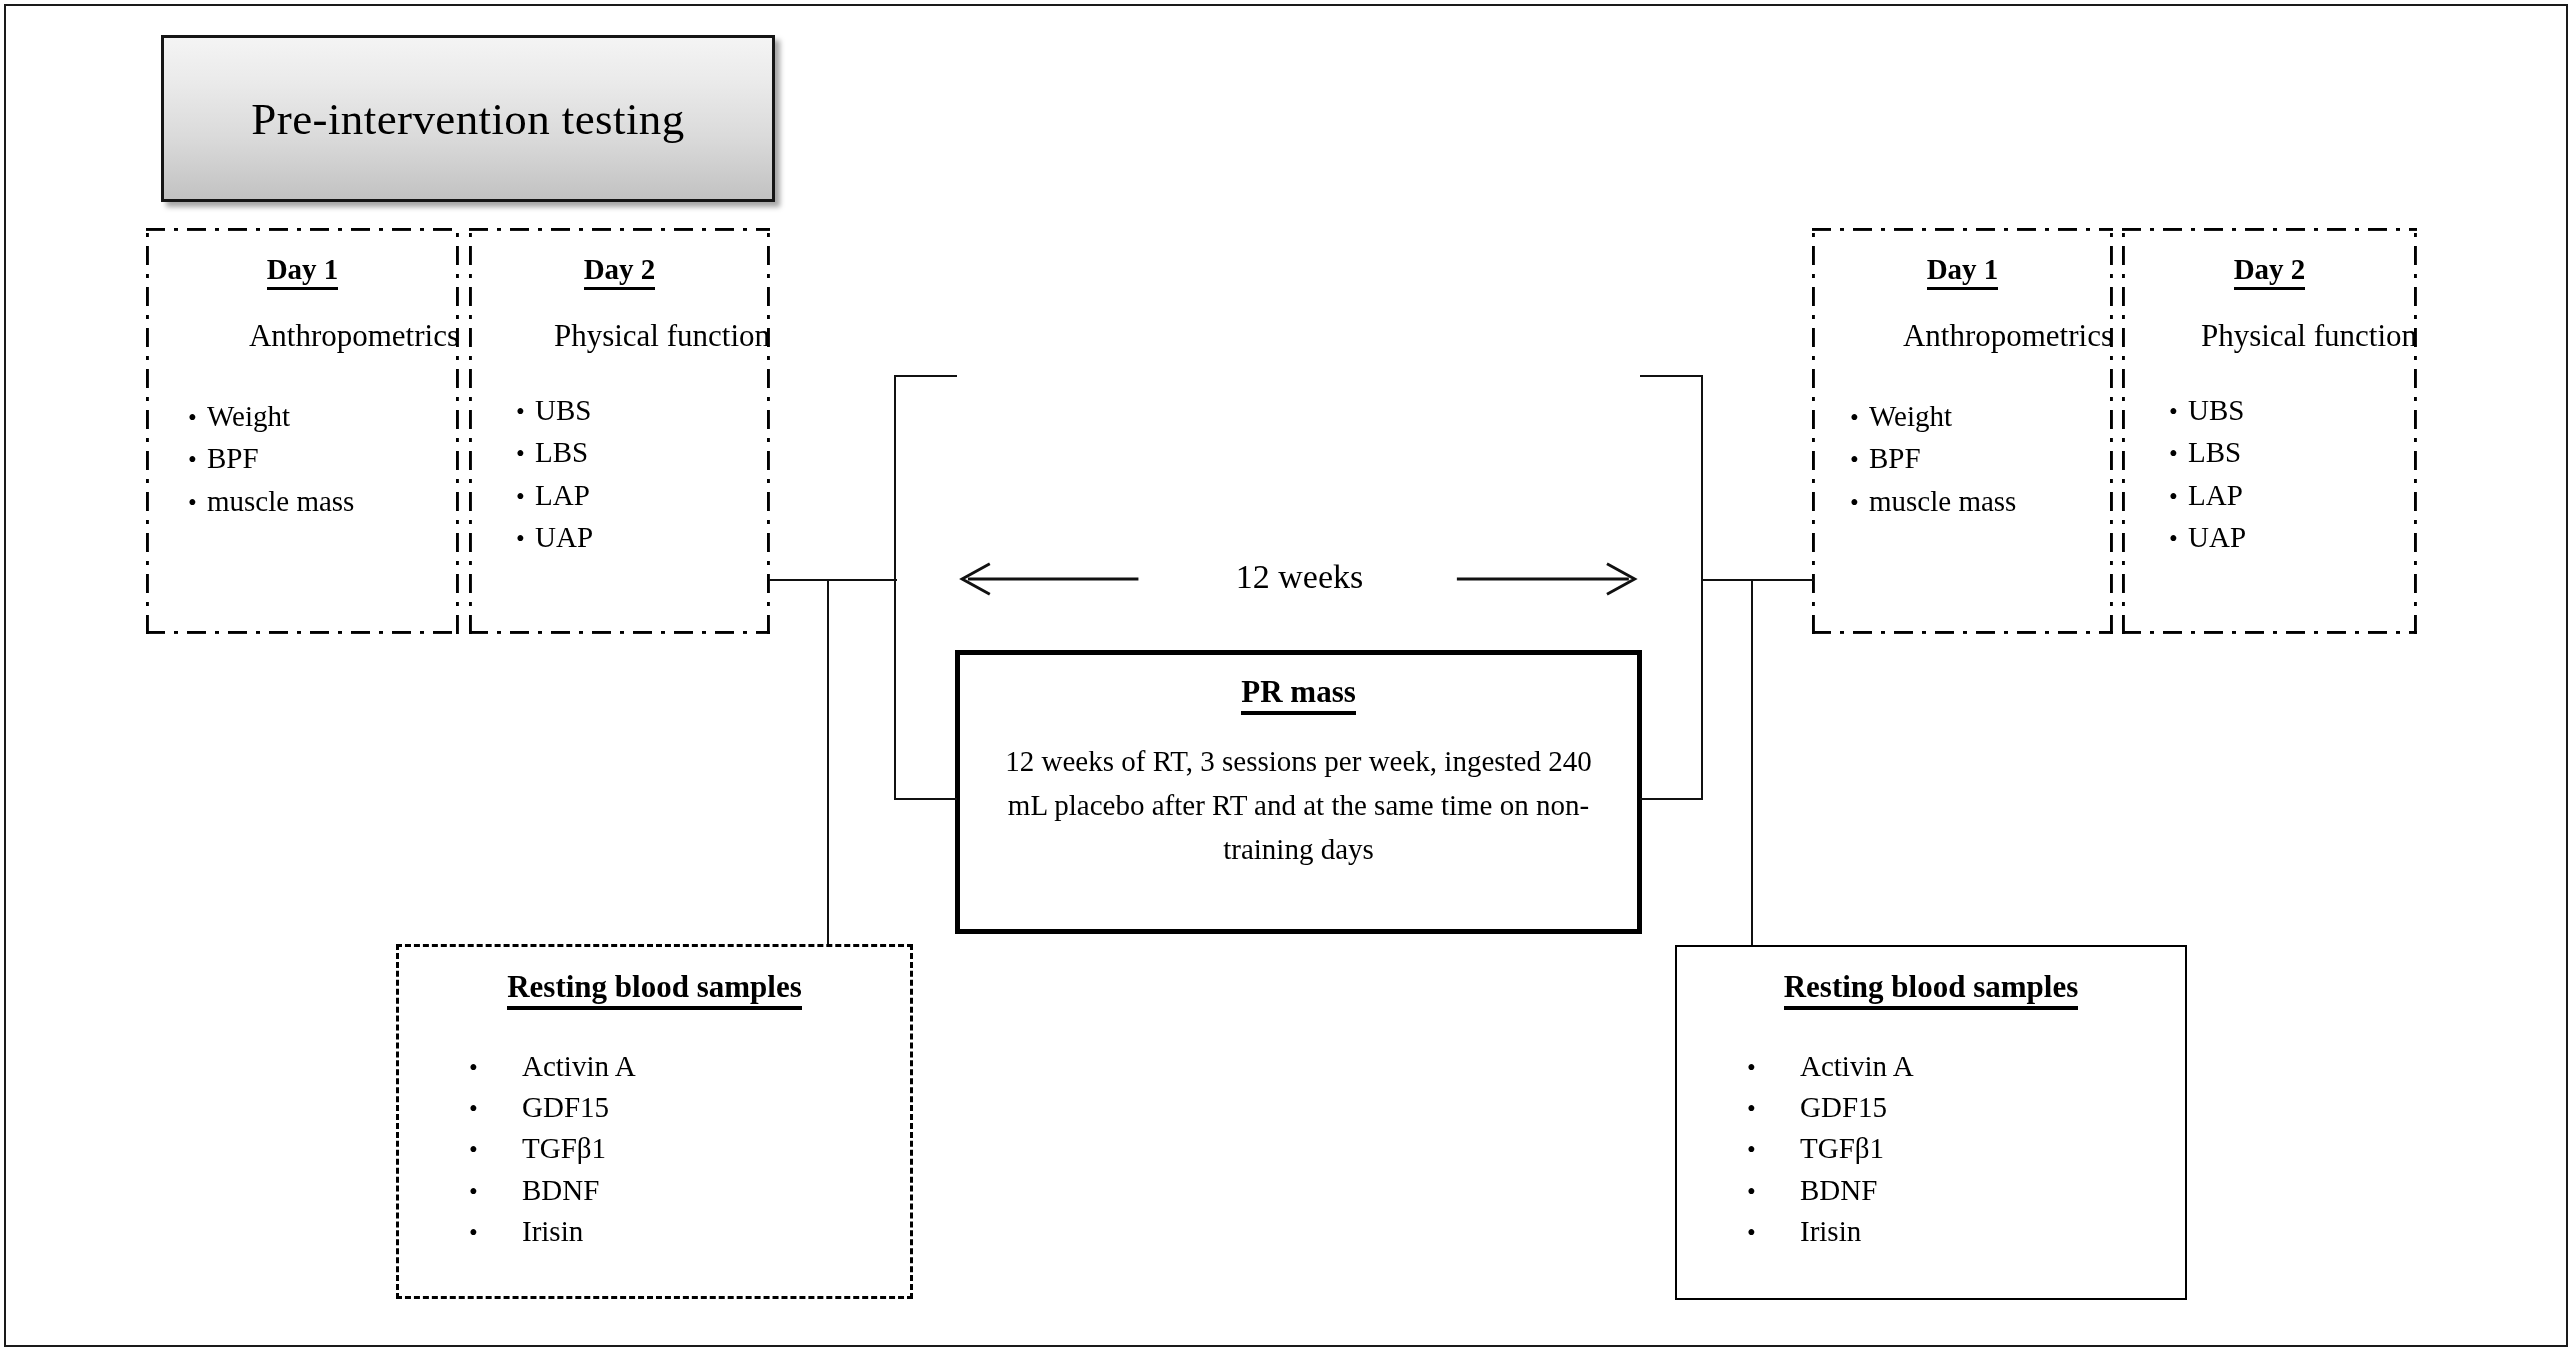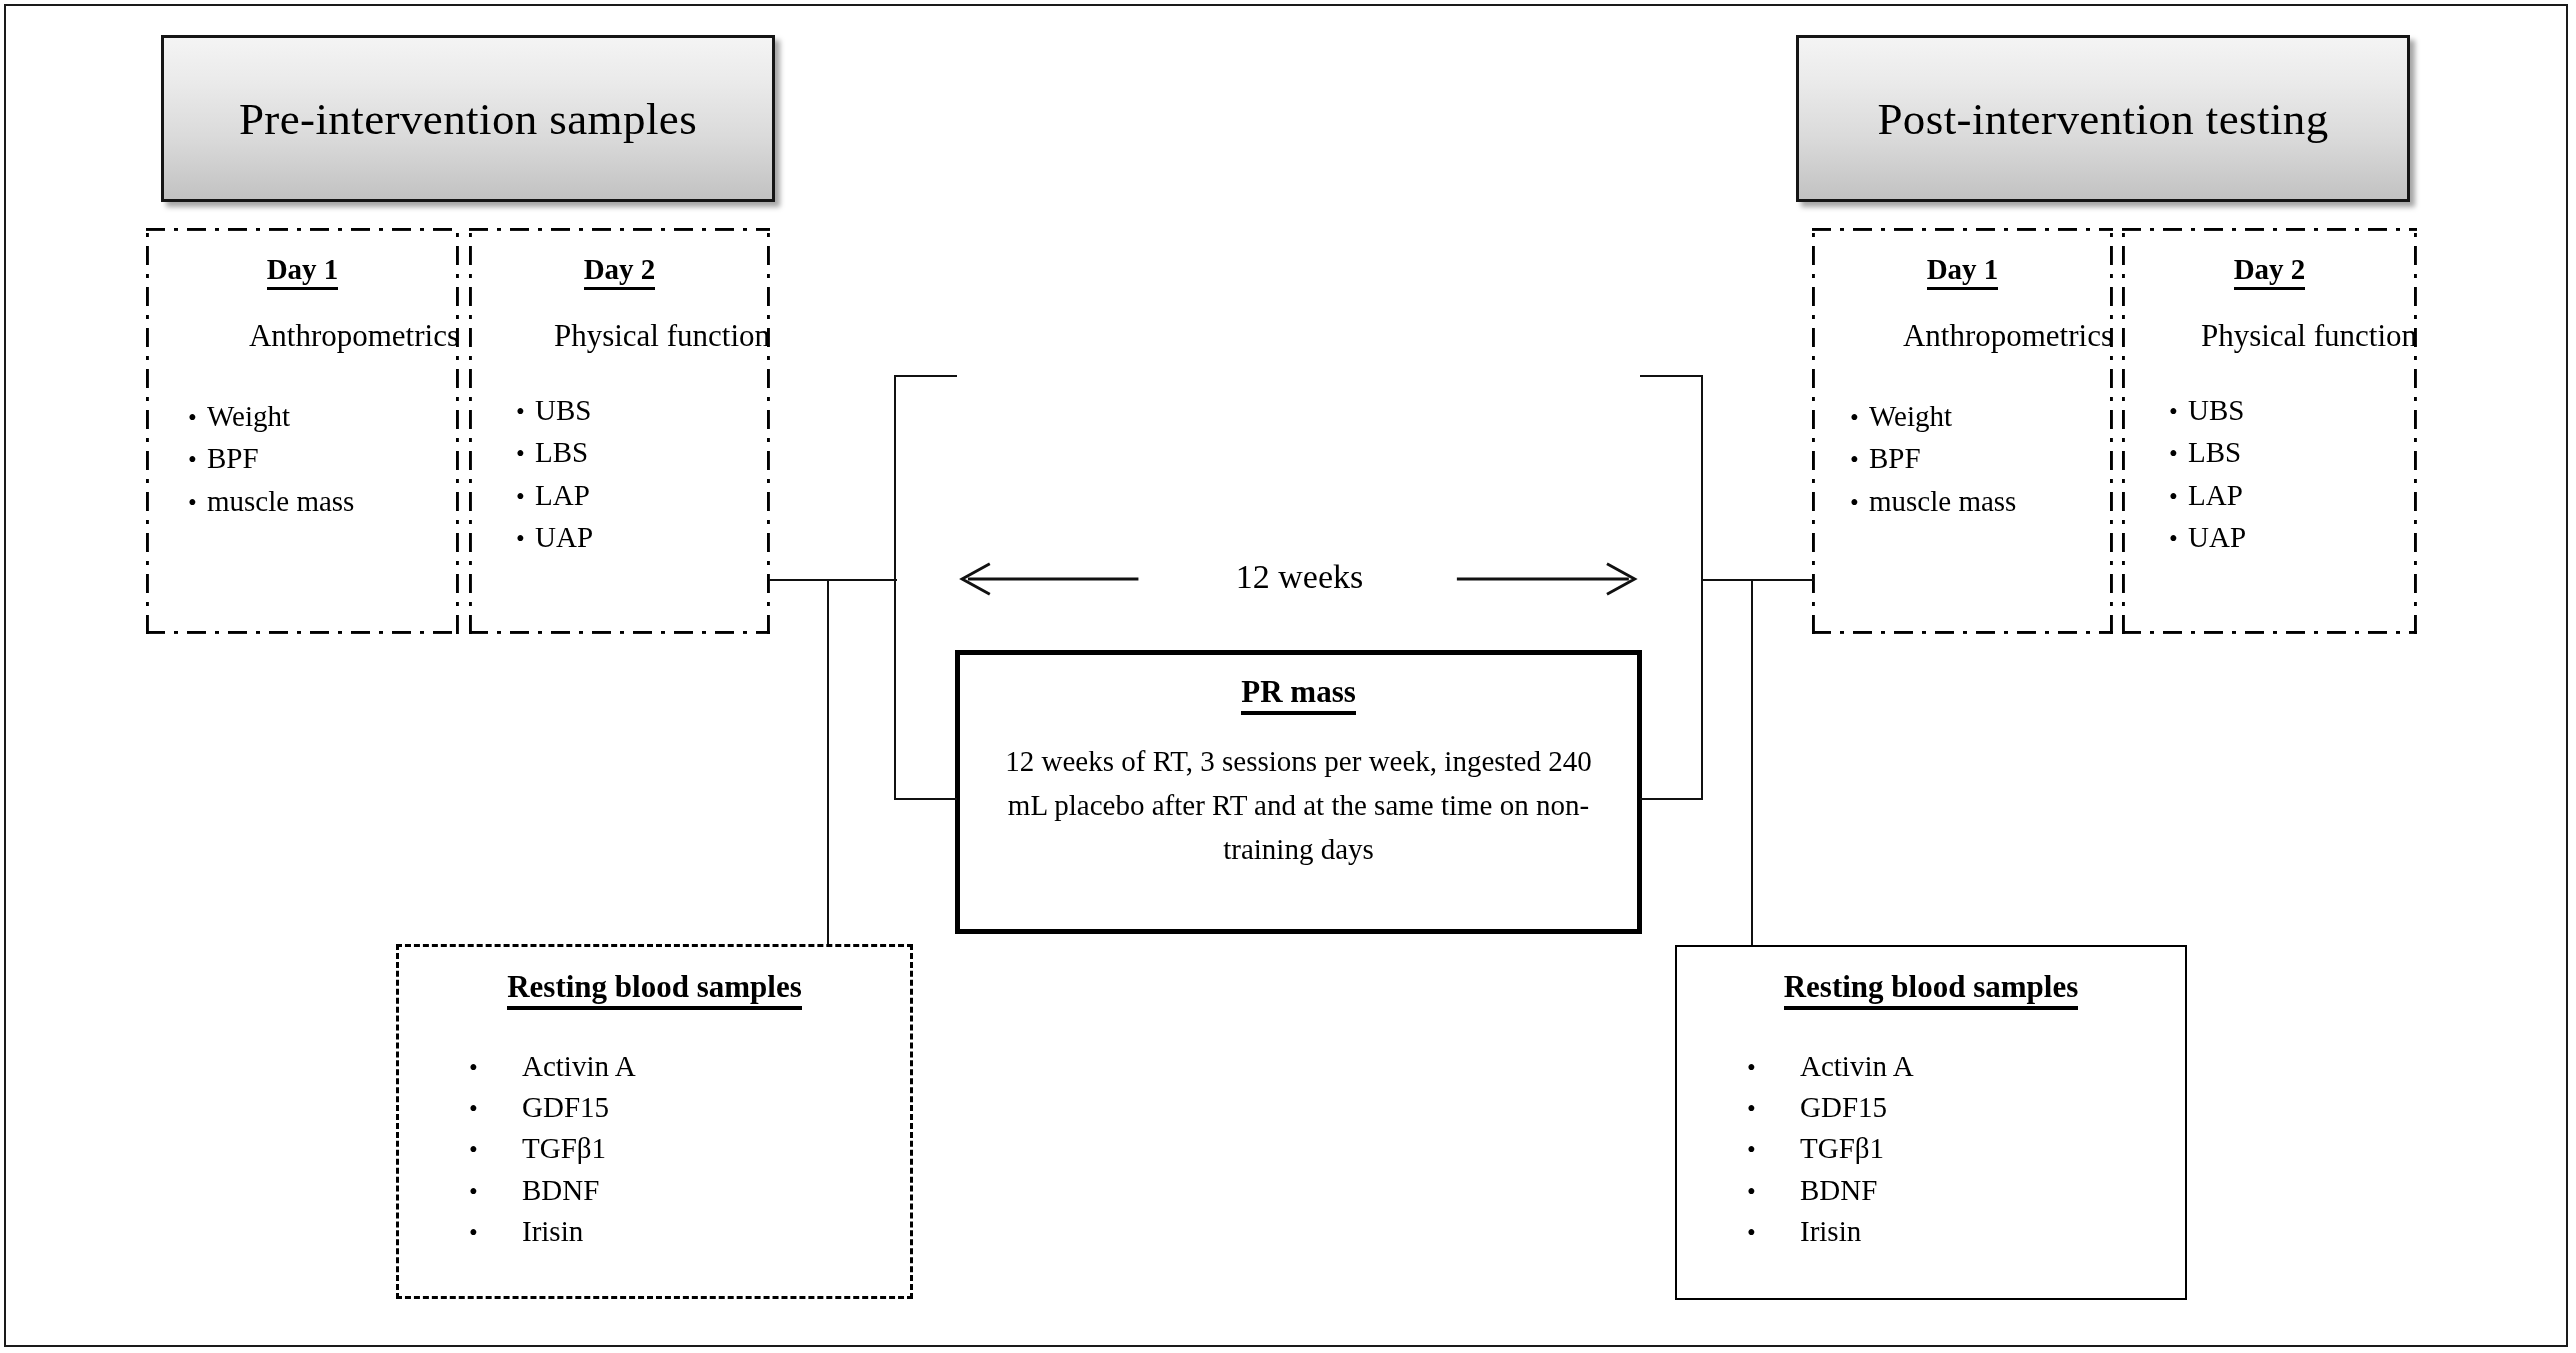--- a/index.html
+++ b/index.html
@@ -60,21 +60,21 @@
   .wk{position:absolute;font-size:34px;}
   svg.arrow{position:absolute;overflow:visible;}
 </style>
 </head>
 <body>
 
 <div id="root">
   <div class="frame"></div>
 
   <div class="hdr" style="left:161px;top:35px;width:614px;height:167px;">
-    <span>Pre-intervention samples</span>
+    <span>Pre-intervention testing</span>
   </div>
 
   <div class="daybox dashdot" style="left:146px;top:228px;width:313px;height:406px;">
     <div class="ttl"><u>Day 1</u></div>
     <div class="sub">Anthropometrics</div>
     <ul class="blist" style="padding-left:42px;">
       <li><span class="bul">•</span><span>Weight</span></li>
       <li><span class="bul">•</span><span>BPF</span></li>
       <li><span class="bul">•</span><span>muscle mass</span></li>
     </ul>
@@ -138,23 +138,20 @@
   <div class="ln h" style="left:769px;top:579px;width:128px;"></div>
 
   <div class="ln v" style="left:894px;top:375px;height:425px;"></div>
 
   <div class="ln h" style="left:894px;top:375px;width:63px;"></div>
 
   <div class="ln h" style="left:894px;top:798px;width:63px;"></div>
 
   <div class="ln v" style="left:827px;top:579px;height:365px;"></div>
 
-  <div class="hdr" style="left:1796px;top:35px;width:614px;height:167px;">
-    <span>Post-intervention testing</span>
-  </div>
 
   <div class="daybox dashdot" style="left:1812px;top:228px;width:301px;height:406px;">
     <div class="ttl"><u>Day 1</u></div>
     <div class="sub">Anthropometrics</div>
     <ul class="blist" style="padding-left:38px;">
       <li><span class="bul">•</span><span>Weight</span></li>
       <li><span class="bul">•</span><span>BPF</span></li>
       <li><span class="bul">•</span><span>muscle mass</span></li>
     </ul>
   </div>

